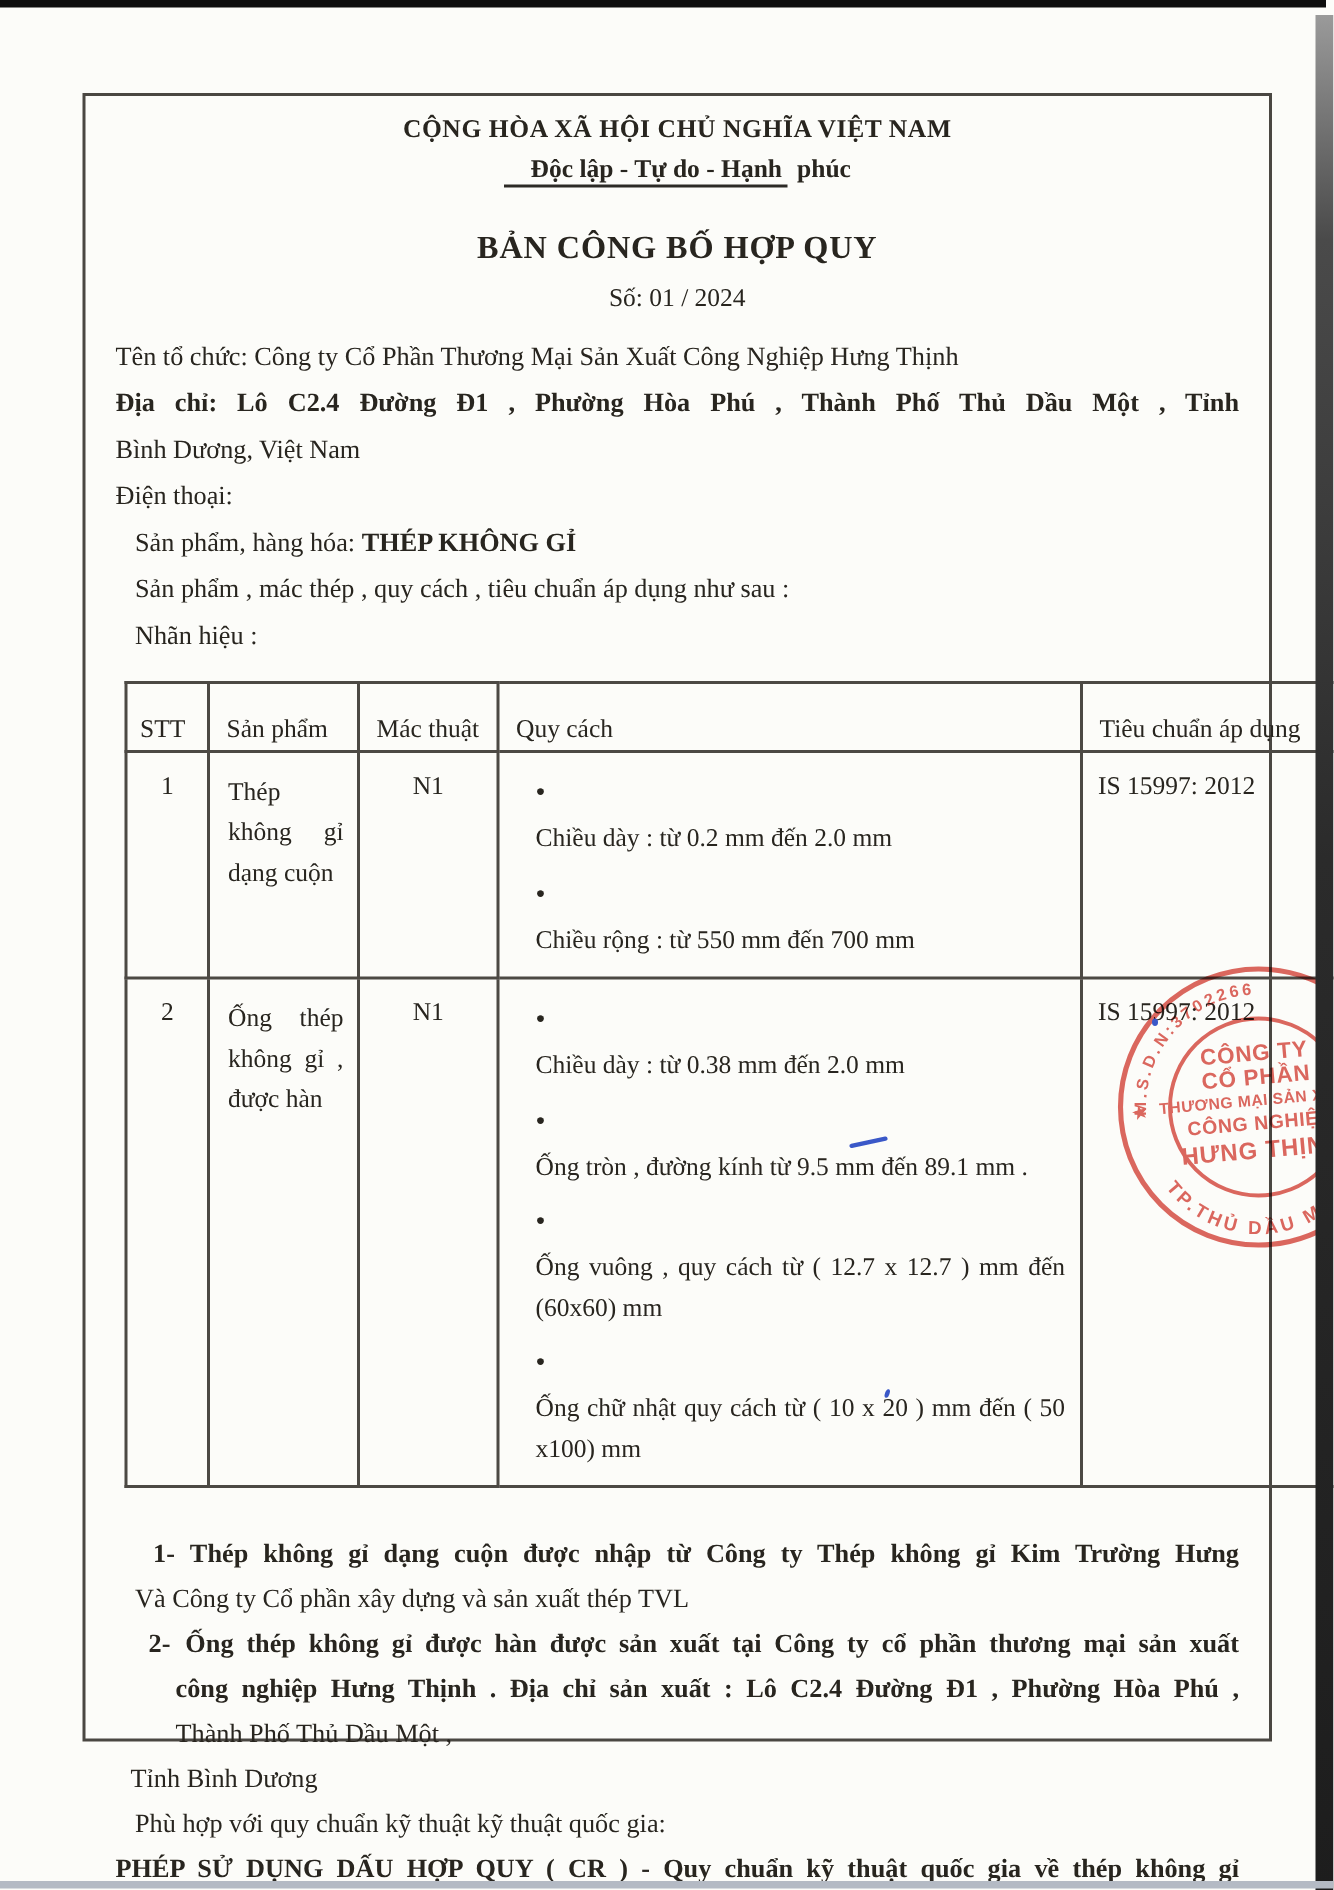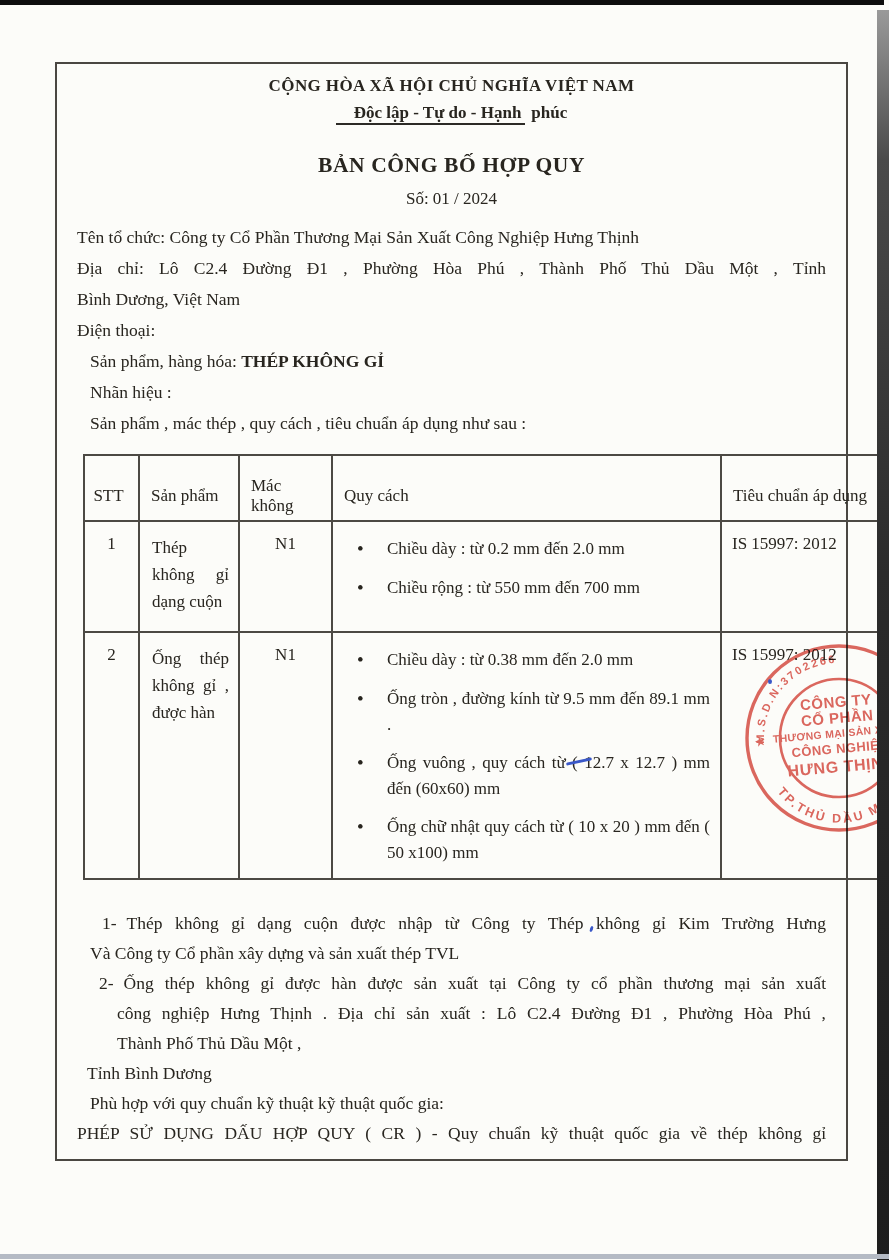--- a/index.html
+++ b/index.html
@@ -42,28 +42,28 @@
   .spec-table td { padding-top:12px; }
   .c-stt { width:55px; text-align:center; }
   .c-sp  { width:100px; }
   .c-mt  { width:93px; text-align:center; }
   .c-qc  { width:389px; }
   .c-tc  { width:192px; }
   td.c-sp { padding:12px 9px 16px 12px; text-align:justify; line-height:27px; }
   td.c-tc { padding:12px 4px 0 10px; }
   tr.row-1 td { height:94px; }
   tr.row-2 td { height:240px; }
-  .qc-item { display:flex; margin:0 10px 11px 24px; line-height:26.5px; text-align:justify; }
+  .qc-item { display:flex; margin:0 10px 11px 24px; line-height:26.5px; text-align:justify;flex-direction:column; }
   .qc-item:first-child { margin-top:2px; }
   .b-dot { flex:0 0 30px; }
   .b-dot::before { content:"•"; font-size:19px; }
 
   .notes { margin-top:28px; font-size:17.5px; line-height:30px; }
   .notes p { margin:0; }
-  .jline { display:block; text-align:justify; text-align-last:justify; }
+  .jline { display:block; text-align:justify; text-align-last:justify;font-weight:bold; }
   .n1-l1 { padding-left:25px; }
   .n1-l2 { display:block; padding-left:13px; }
   .note2 { margin-top:5px; }
   .n2-l1 { padding-left:22px; }
   .n2-l2 { padding-left:40px; }
   .n2-l3 { display:block; padding-left:40px; }
   .province { padding-left:10px; }
   .conf-intro { padding-left:13px; }
   .qcvn { line-height:31px; margin-left:-12px; }
   .qcvn-l1 { padding-left:37px; }
@@ -91,31 +91,31 @@
 
   <div class="doc-title">BẢN CÔNG BỐ HỢP QUY</div>
   <div class="doc-no">Số: 01 / 2024</div>
 
   <div class="info">
     <p>Tên tổ chức: Công ty Cổ Phần Thương Mại Sản Xuất Công Nghiệp Hưng Thịnh</p>
     <p><span class="jline">Địa chỉ: Lô C2.4 Đường Đ1 , Phường Hòa Phú , Thành Phố Thủ Dầu Một , Tỉnh</span><span>Bình Dương, Việt Nam</span></p>
     <p>Điện thoại:</p>
     <div class="sub">
       <p><span>Sản phẩm, hàng hóa:</span> <b>THÉP KHÔNG GỈ</b></p>
+      <p>Sản phẩm , mác thép , quy cách , tiêu chuẩn áp dụng như sau :</p>
       <p>Nhãn hiệu :</p>
-      <p>Sản phẩm , mác thép , quy cách , tiêu chuẩn áp dụng như sau :</p>
     </div>
   </div>
 
   <table class="spec-table">
     <thead>
       <tr>
         <th class="c-stt">STT</th>
         <th class="c-sp">Sản phẩm</th>
-        <th class="c-mt" style="text-align:left;padding-left:11px;">Mác không</th>
+        <th class="c-mt" style="text-align:left;padding-left:11px;">Mác thuật</th>
         <th class="c-qc">Quy cách</th>
         <th class="c-tc">Tiêu chuẩn áp dụng</th>
       </tr>
     </thead>
     <tbody>
       <tr class="row-1">
         <td class="c-stt">1</td>
         <td class="c-sp">Thép không gỉ dạng cuộn</td>
         <td class="c-mt">N1</td>
         <td class="c-qc">

